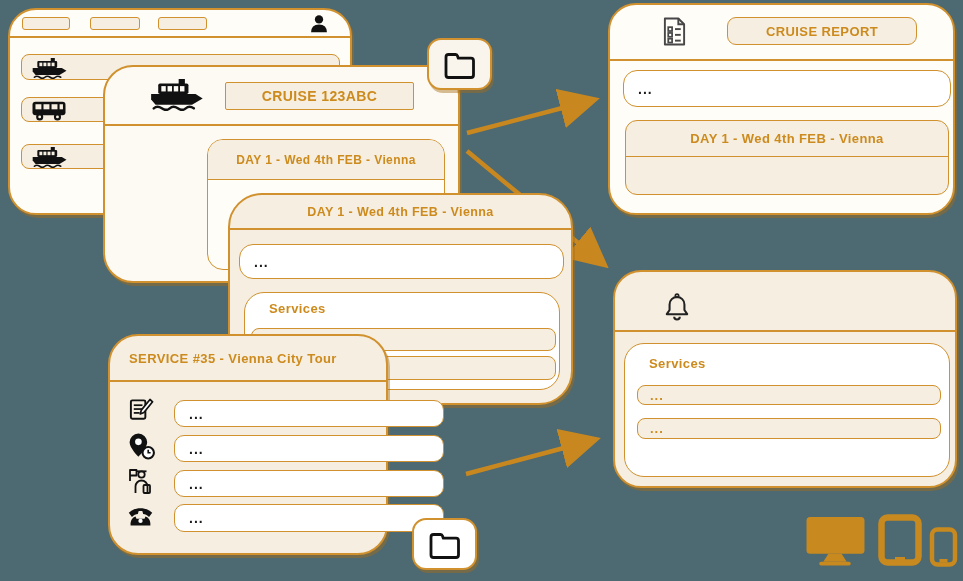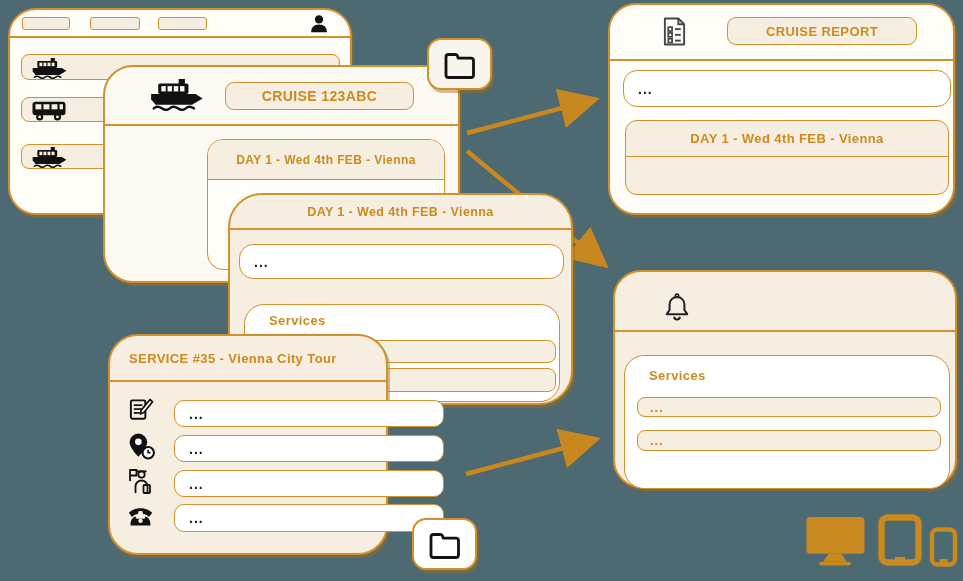--- a/index.html
+++ b/index.html
@@ -39,33 +39,33 @@
   .dots{color:var(--ink);font-weight:bold;font-size:14px;letter-spacing:1px;line-height:1;padding-left:14px;}
   .dots.orange{color:var(--txt);font-size:13px;padding-left:12px;}
   .icon{position:absolute;display:block;}
   .label-left{position:absolute;color:var(--txt);font-weight:bold;font-size:13px;letter-spacing:.4px;white-space:nowrap;}
   
   #win1{left:8px;top:8px;width:344px;height:207px;border-radius:28px;background:var(--paper);z-index:1;}
   #win1 .tab{position:absolute;top:7px;height:13px;border:1.5px solid var(--orange);border-radius:3px;background:var(--cream);}
   #win1 .list-item{background:var(--cream);border-radius:8px;}
   
   #win2{left:103px;top:65px;width:357px;height:218px;border-radius:30px;background:var(--paper-warm);z-index:2;}
-  #cruise-box{left:120px;top:15px;width:189px;height:28px;border-radius:9px;background:var(--cream);}
+  #cruise-box{left:120px;top:15px;width:189px;height:28px;border-radius:2px;background:var(--cream);}
   #day-sidebar{position:absolute;left:19px;top:72px;width:61px;height:125px;border:1.5px solid var(--orange);border-radius:16px;background:var(--cream);display:grid;grid-template-rows:34px 28px 28px 1fr;overflow:hidden;}
   #day-sidebar .day-cell{display:flex;align-items:center;padding-left:10px;color:var(--txt);font-size:13px;letter-spacing:.3px;border-bottom:1.5px solid var(--orange);}
   #day-sidebar .day-cell:last-child{border-bottom:none;}
   #day-panel{position:absolute;left:102px;top:72px;width:238px;height:131px;border:1.5px solid var(--orange);border-radius:16px;background:var(--paper);overflow:hidden;}
   #day-panel .panel-head{height:40px;background:var(--cream);border-bottom:1.5px solid var(--orange);display:flex;align-items:center;justify-content:center;}
   #day-panel .panel-head .title-txt{font-size:12px;}
   
   #win3{left:228px;top:193px;width:345px;height:212px;border-radius:34px;background:var(--cream);z-index:5;}
   #win3 .head{position:absolute;left:0;right:0;top:0;height:35px;border-bottom:2px solid var(--orange);display:flex;align-items:center;justify-content:center;}
   #win3 .head .title-txt{font-size:12.5px;}
   #win3-input{left:9px;top:49px;width:325px;height:35px;border-radius:14px;background:#fff;}
-  .services-panel{position:absolute;border:1.5px solid var(--orange);border-radius:20px;background:#fff;margin-top:12px;}
+  .services-panel{position:absolute;border:1.5px solid var(--orange);border-radius:20px;background:#fff;}
   .services-bar{position:absolute;border:1.5px solid var(--orange);border-radius:8px;background:var(--cream);display:flex;align-items:center;}
   
   #win4{left:108px;top:334px;width:280px;height:221px;border-radius:30px;background:var(--cream);z-index:6;}
   #win4 .row-box{background:#fff;border-radius:10px;}
   
   .folder-btn{position:absolute;width:65px;height:52px;border:2px solid var(--orange);border-radius:14px;display:flex;align-items:center;justify-content:center;box-shadow:2px 3px 0 rgba(166,110,24,.45);}
   #folder1{left:427px;top:38px;background:#f9f5ec;z-index:3;}
   #folder2{left:412px;top:518px;background:#fff;z-index:7;}
   
   #report{left:608px;top:3px;width:347px;height:212px;border-radius:28px;background:var(--paper);z-index:2;}

